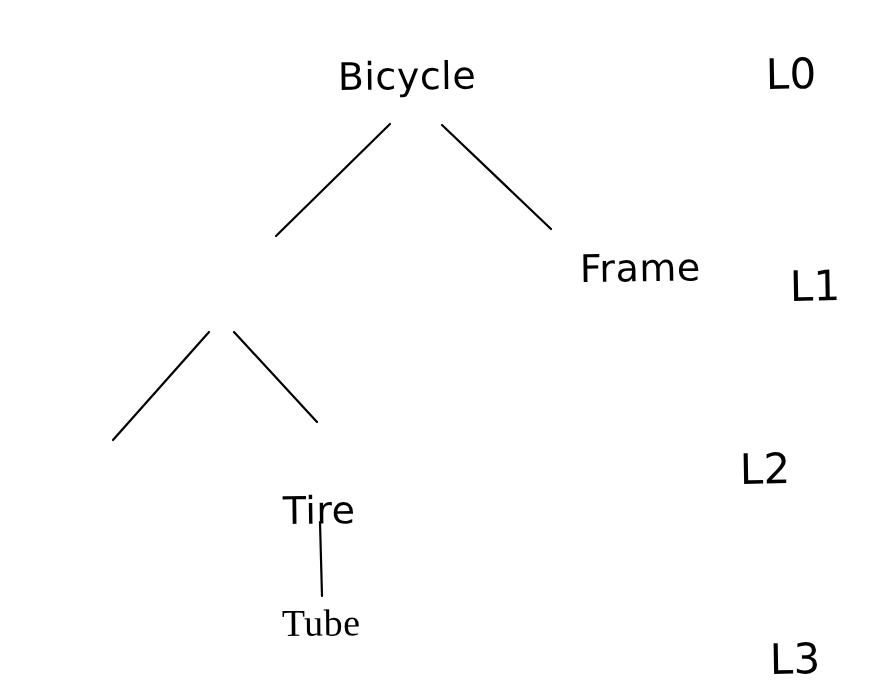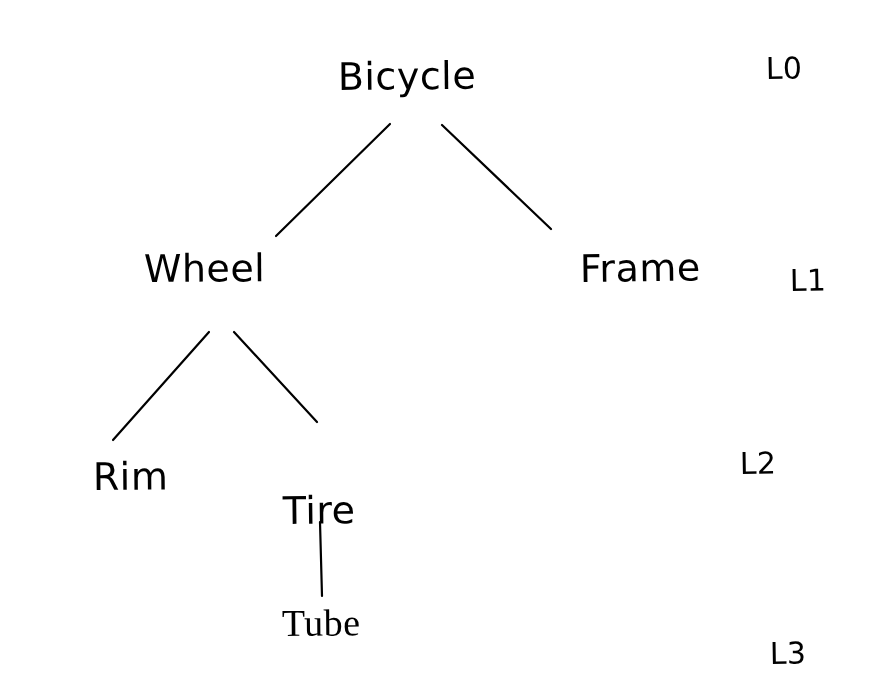--- a/index.html
+++ b/index.html
@@ -34,21 +34,21 @@
     font-weight: 400;
     line-height: 1;
     letter-spacing: 0.5px;
     
     transform-origin: left bottom;
   }
   .node-label {
     font-size: 38px;
   }
   .level-label {
-    font-size: 30px;
+    font-size: 42px;
   }
   
   .n-bicycle { left: 338px; top: 58px;  transform: rotate(-0.6deg); }
   .n-wheel   { left: 144px; top: 250px; transform: rotate(-0.4deg); }
   .n-frame   { left: 580px; top: 250px; transform: rotate(-0.8deg); }
   .n-rim     { left: 93px;  top: 458px; transform: rotate(-0.5deg); }
   .n-tire    { left: 283px; top: 456px; transform: rotate(-0.7deg); margin-top: 36px; }
   .n-tube    { left: 282px; top: 604px; transform: rotate(-0.5deg); font-family: Liberation Serif, serif; }
 
   .l-0 { left: 766px; top: 54px;  transform: rotate(-1deg); }
@@ -66,25 +66,23 @@
         <line x1="390" y1="124" x2="276" y2="236"></line>
         <line x1="442" y1="125" x2="551" y2="229"></line>
         <line x1="209" y1="332" x2="113" y2="440"></line>
         <line x1="234" y1="332" x2="317" y2="422"></line>
         <line x1="320" y1="522" x2="322" y2="596"></line>
       </g>
   </svg>
 
   <div class="node-label n-bicycle">Bicycle</div>
 
-  <div class="node-label n-wheel">Wheel</div>
 
   <div class="node-label n-frame">Frame</div>
 
-  <div class="node-label n-rim">Rim</div>
 
   <div class="node-label n-tire">Tire</div>
 
   <div class="node-label n-tube">Tube</div>
 
   <div class="level-label l-0">L0</div>
 
   <div class="level-label l-1">L1</div>
 
   <div class="level-label l-2">L2</div>

